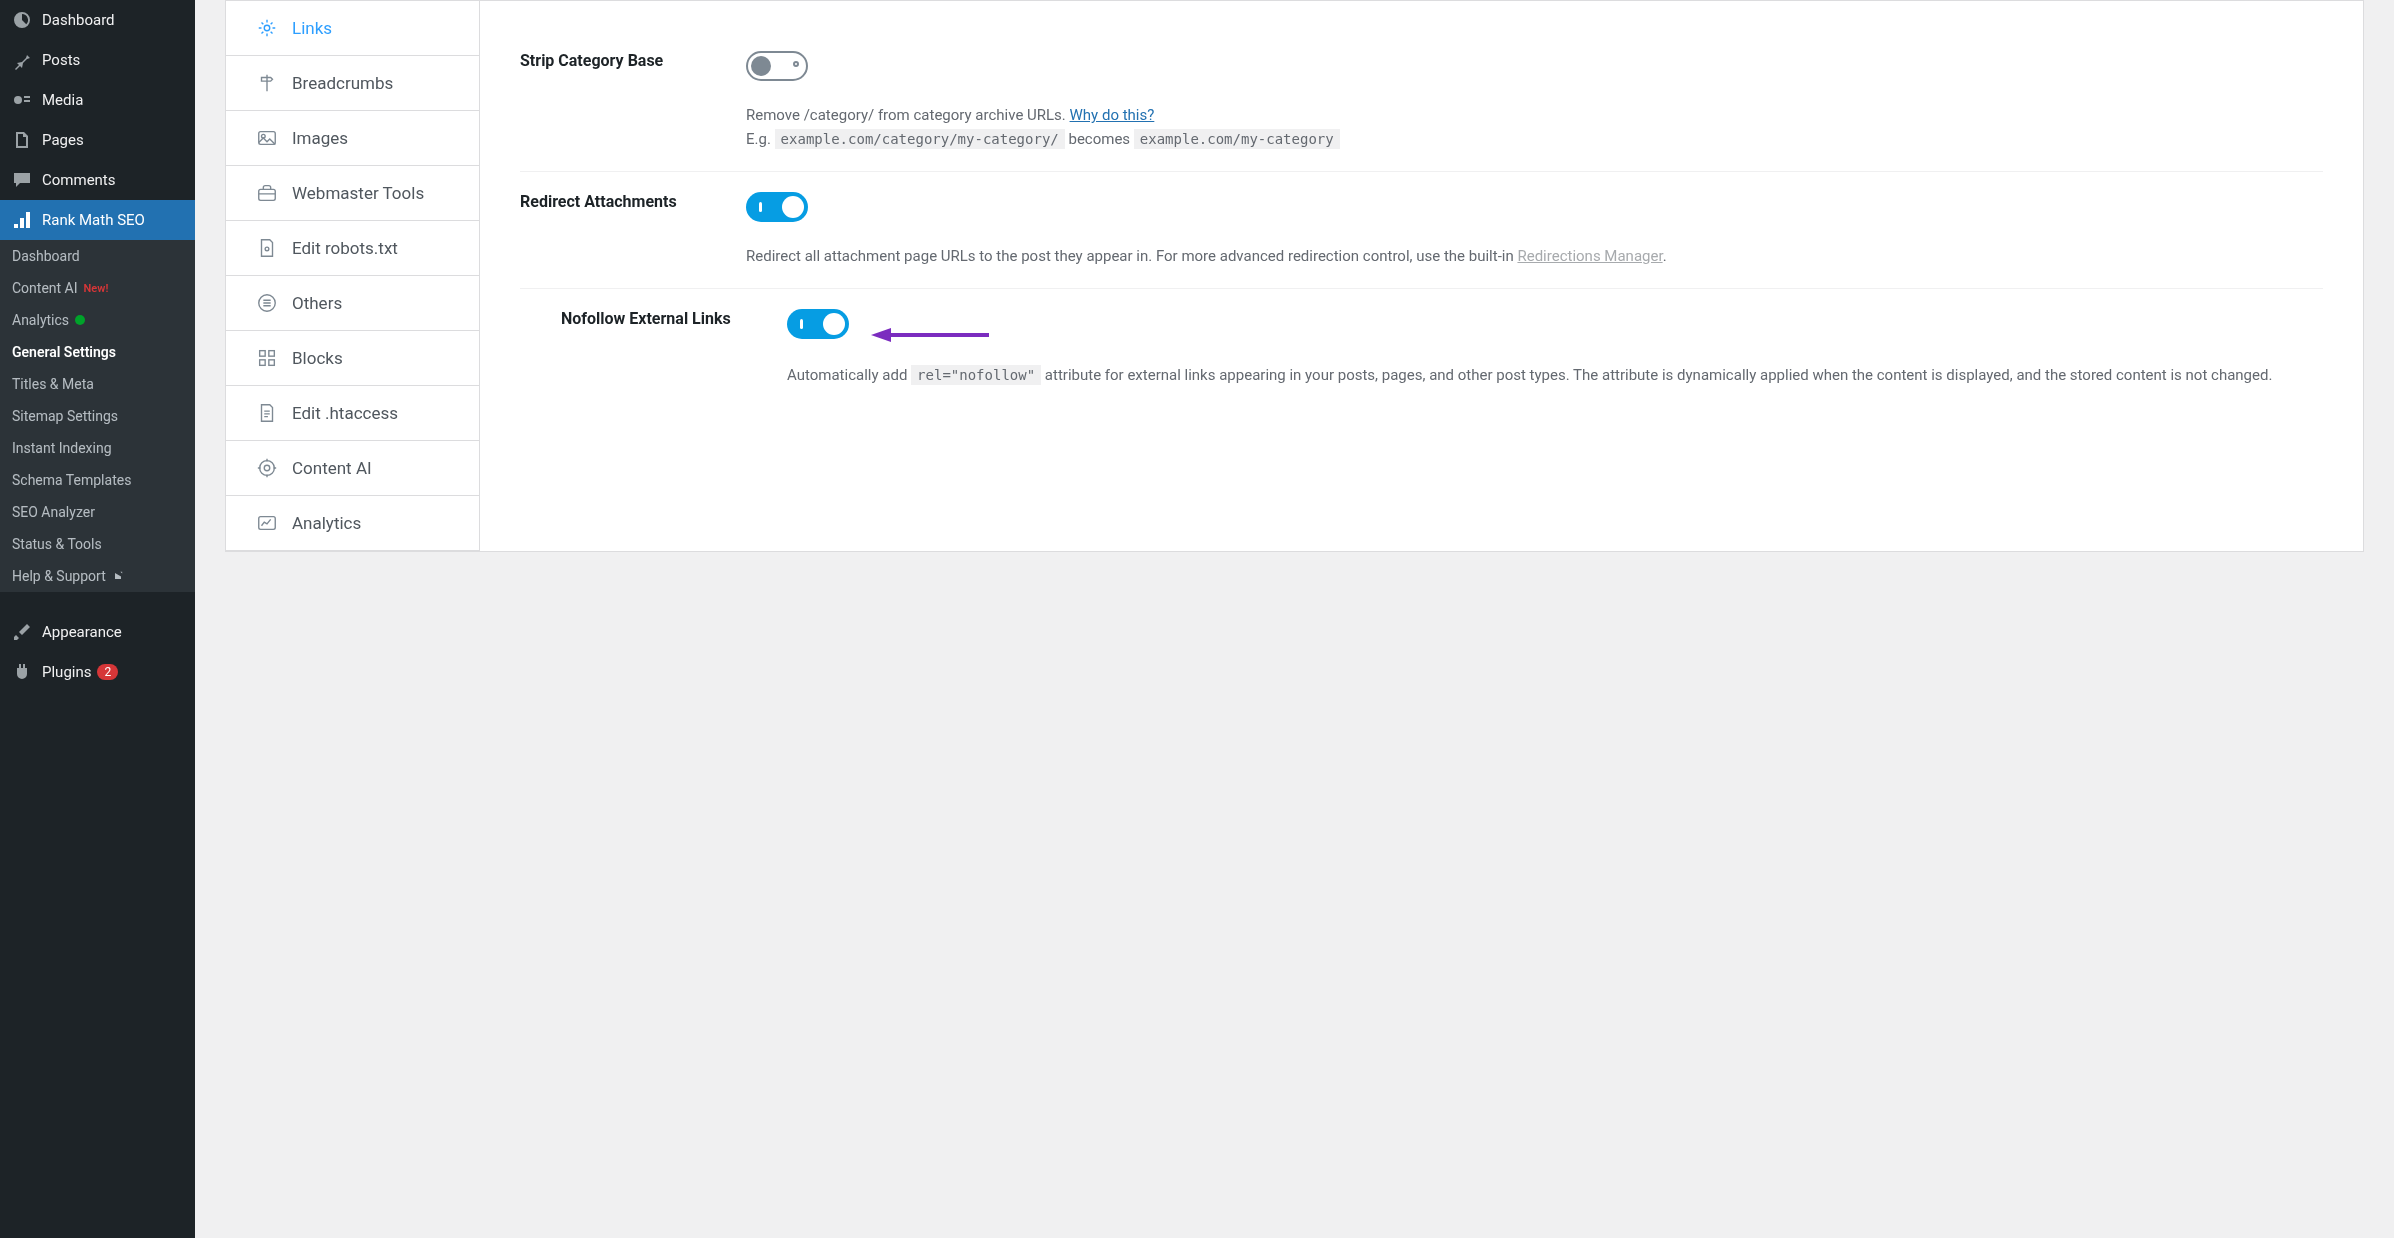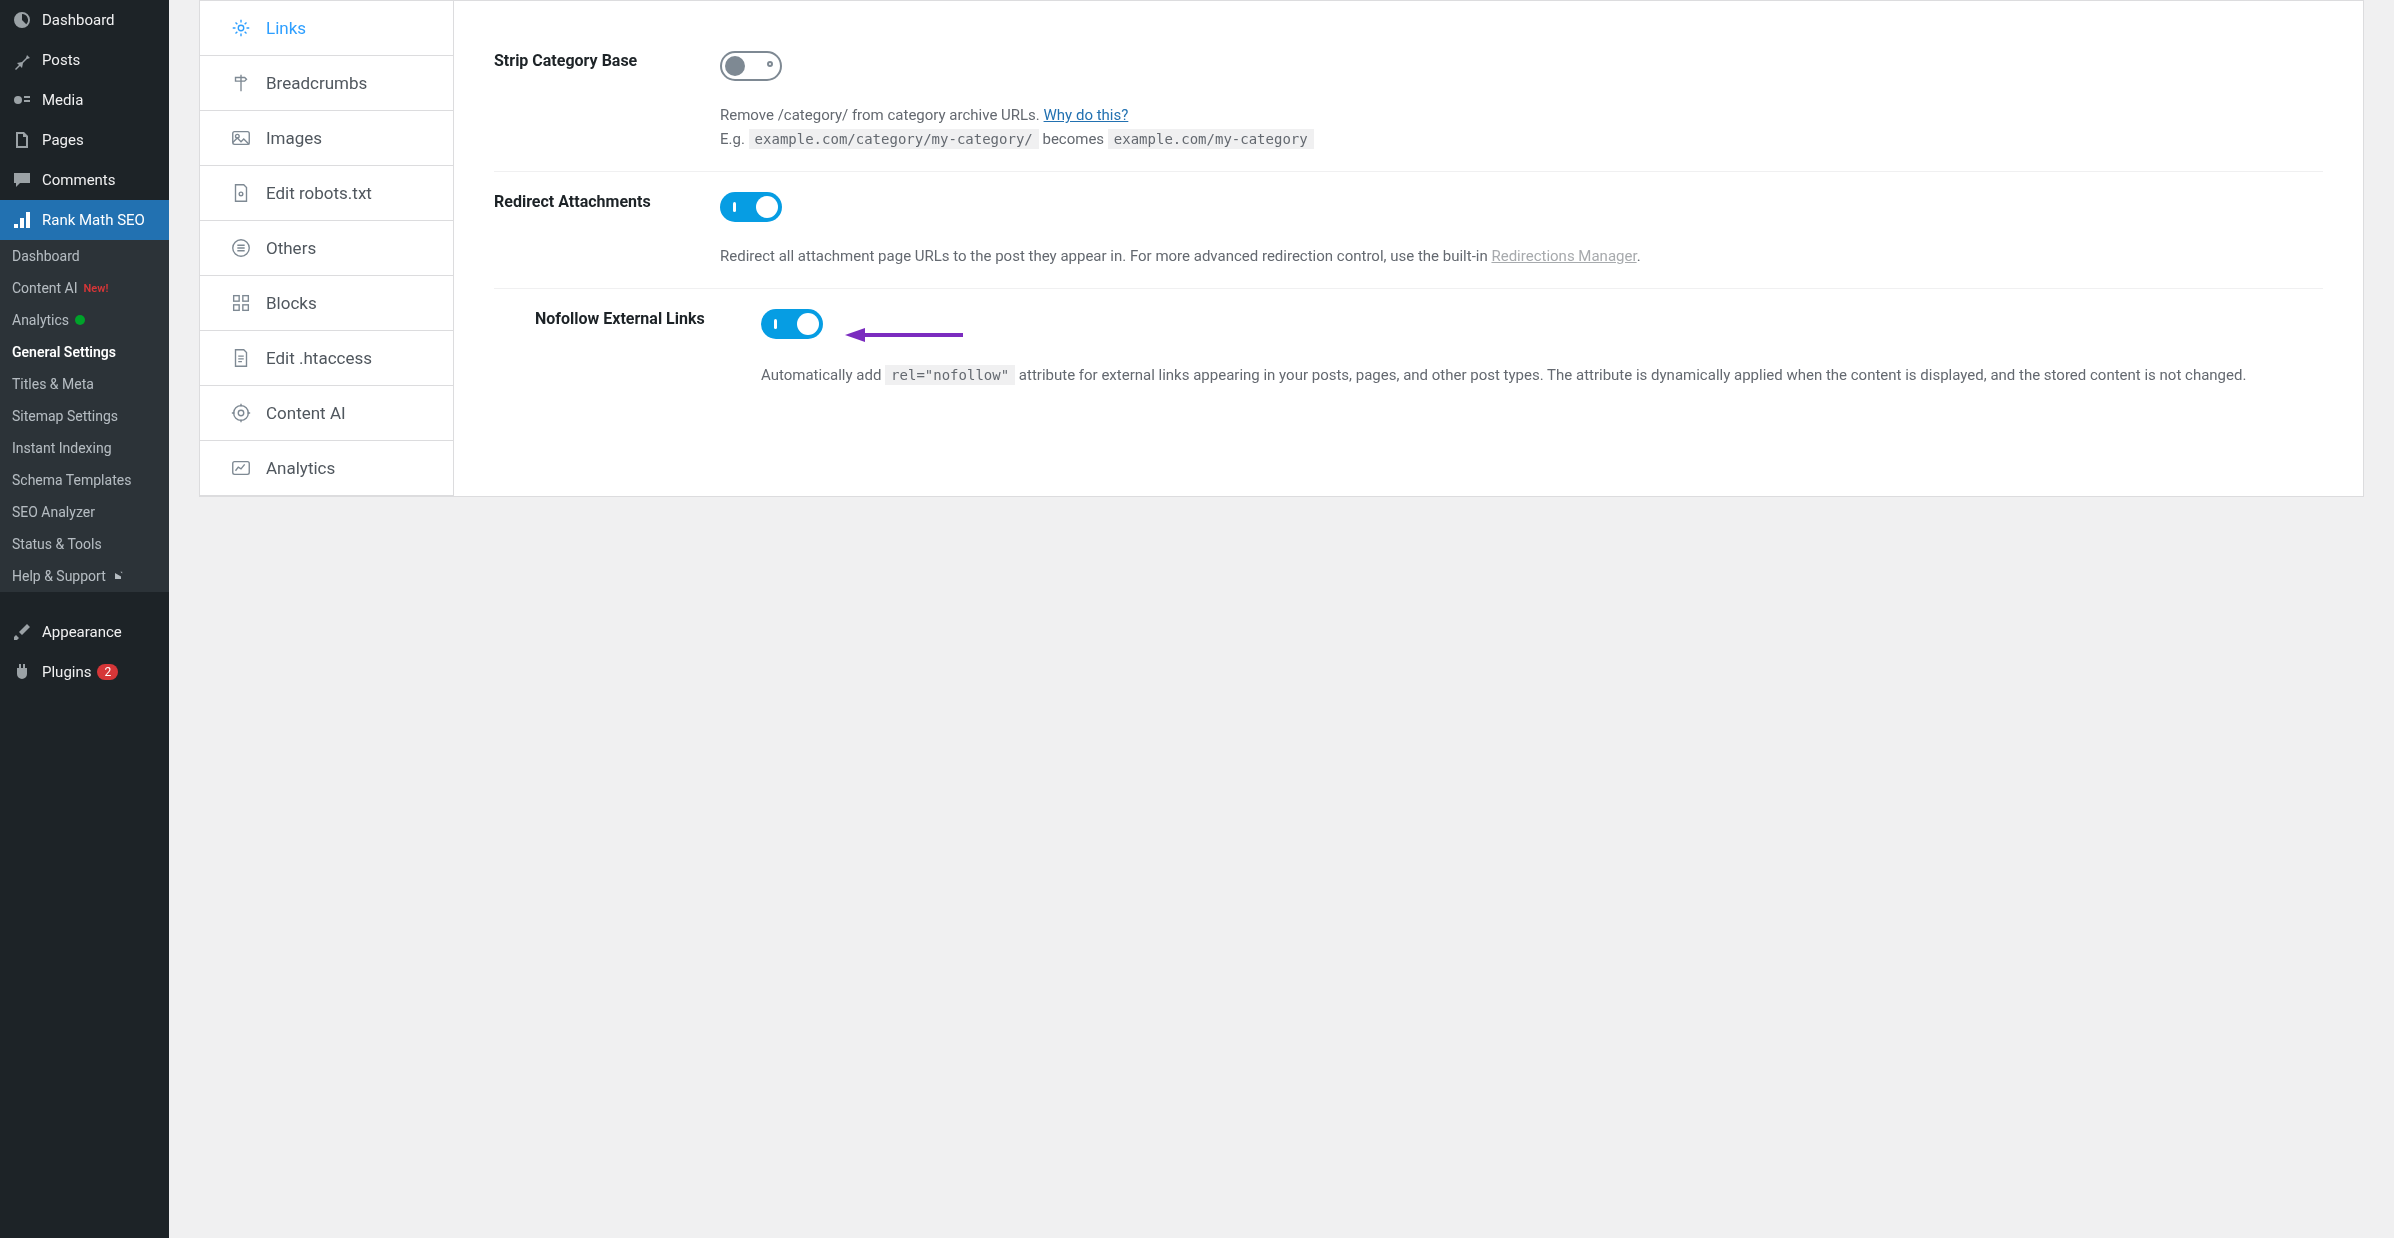--- a/index.html
+++ b/index.html
@@ -1,19 +1,19 @@
 <!DOCTYPE html>
 <html><head>
 <meta charset="utf-8">
 <style>
 * { box-sizing: border-box; margin: 0; padding: 0; }
 body { font-family: -apple-system, BlinkMacSystemFont, "Segoe UI", Roboto, sans-serif; background: #f0f0f1; display: flex; min-height: 100vh; }
 
 
-.wp-sidebar { width: 169px; background: #1d2327; color: #f0f0f1; flex-shrink: 0; }
+.wp-sidebar { width: 195px; background: #1d2327; color: #f0f0f1; flex-shrink: 0; }
 .wp-sidebar-item { display: flex; align-items: center; padding: 10px 12px; cursor: pointer; font-size: 15px; }
 .wp-sidebar-item.active { background: #2271b1; color: #fff; position: relative; text-align: right; }
 .wp-sidebar-item.active::after { content: ''; position: absolute; right: -10px; top: 50%; transform: translateY(-50%); border: 10px solid transparent; border-right-color: #f0f0f1; }
 .wp-sidebar-item .icon { width: 20px; height: 20px; margin-right: 10px; display: flex; align-items: center; justify-content: center; color: rgba(240,246,252,0.6); }
 .wp-sidebar-item.active .icon { color: #fff; }
 .wp-submenu { background: #2c3338; }
 .wp-submenu-item { padding: 8px 12px; font-size: 14px; cursor: pointer; color: rgba(240,246,252,0.7); display: flex; align-items: center; gap: 6px; }
 .wp-submenu-item.bold { color: #fff; font-weight: 600; }
 .new-badge { color: #d63638; font-size: 11px; font-weight: 600; }
 .dot-green { width: 10px; height: 10px; background: #00a32a; border-radius: 50%; display: inline-block; }
@@ -194,20 +194,29 @@
                 <rect x="3" y="5" width="18" height="14" rx="2"></rect>
                 <circle cx="8" cy="10" r="2"></circle>
                 <path d="M3 17l5-5 4 4 3-3 6 6"></path>
               </svg>
             </span>
           <span>Images</span>
         </div>
         <div class="inner-nav-item">
           <span class="ticon">
               <svg width="22" height="22" viewBox="0 0 24 24" fill="none" stroke="currentColor" stroke-width="1.5">
+                <rect x="3" y="8" width="18" height="12" rx="2"></rect>
+                <path d="M8 8V6a2 2 0 012-2h4a2 2 0 012 2v2M3 13h18"></path>
+              </svg>
+            </span>
+          <span>Webmaster Tools</span>
+        </div>
+        <div class="inner-nav-item">
+          <span class="ticon">
+              <svg width="22" height="22" viewBox="0 0 24 24" fill="none" stroke="currentColor" stroke-width="1.5">
                 <path d="M6 3h9l3 3v15H6V3z"></path>
                 <circle cx="12" cy="13" r="2"></circle>
               </svg>
             </span>
           <span>Edit robots.txt</span>
         </div>
         <div class="inner-nav-item">
           <span class="ticon">
               <svg width="22" height="22" viewBox="0 0 24 24" fill="none" stroke="currentColor" stroke-width="1.5">
                 <circle cx="12" cy="12" r="9"></circle>

